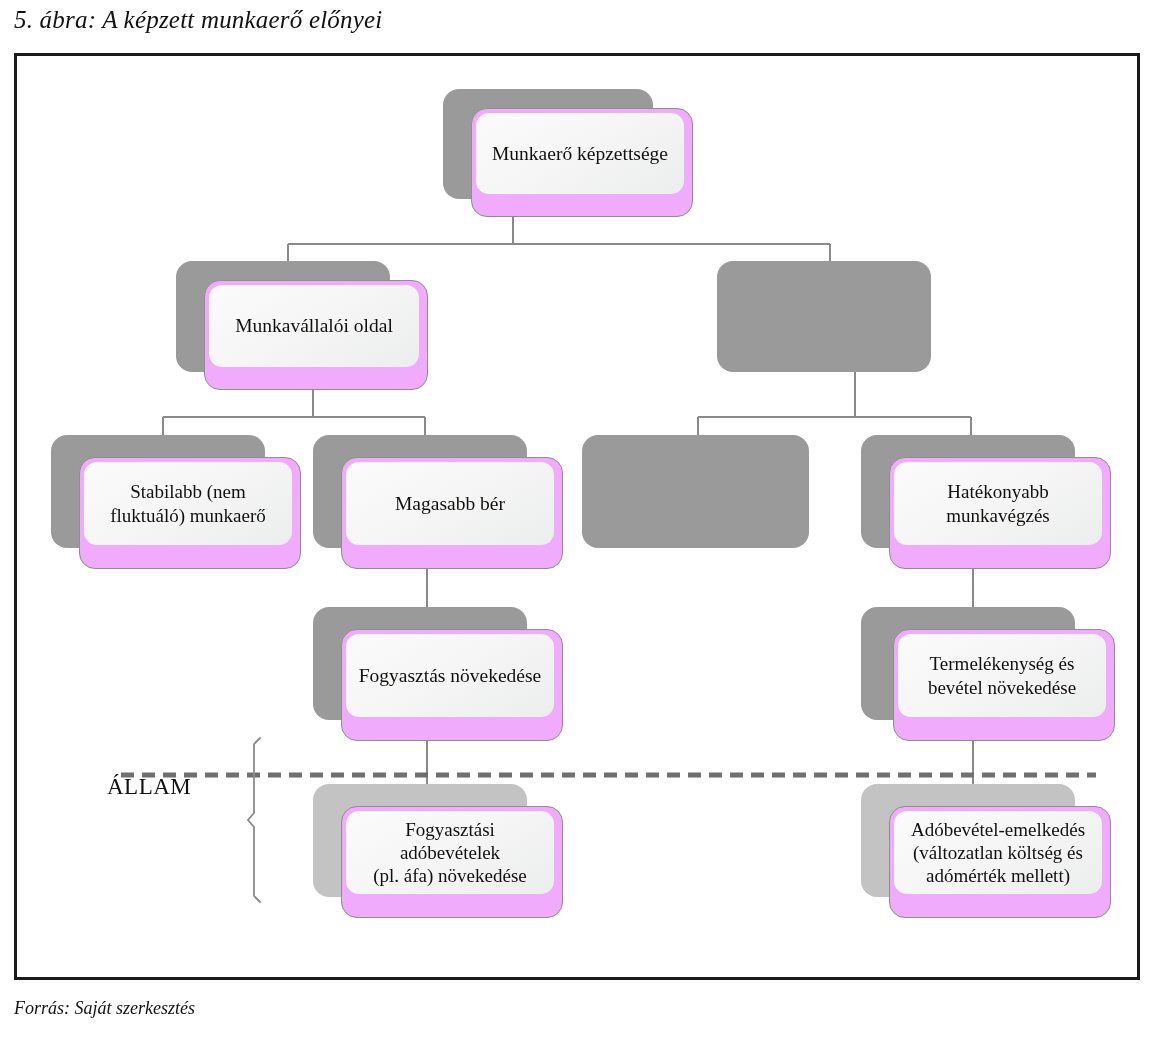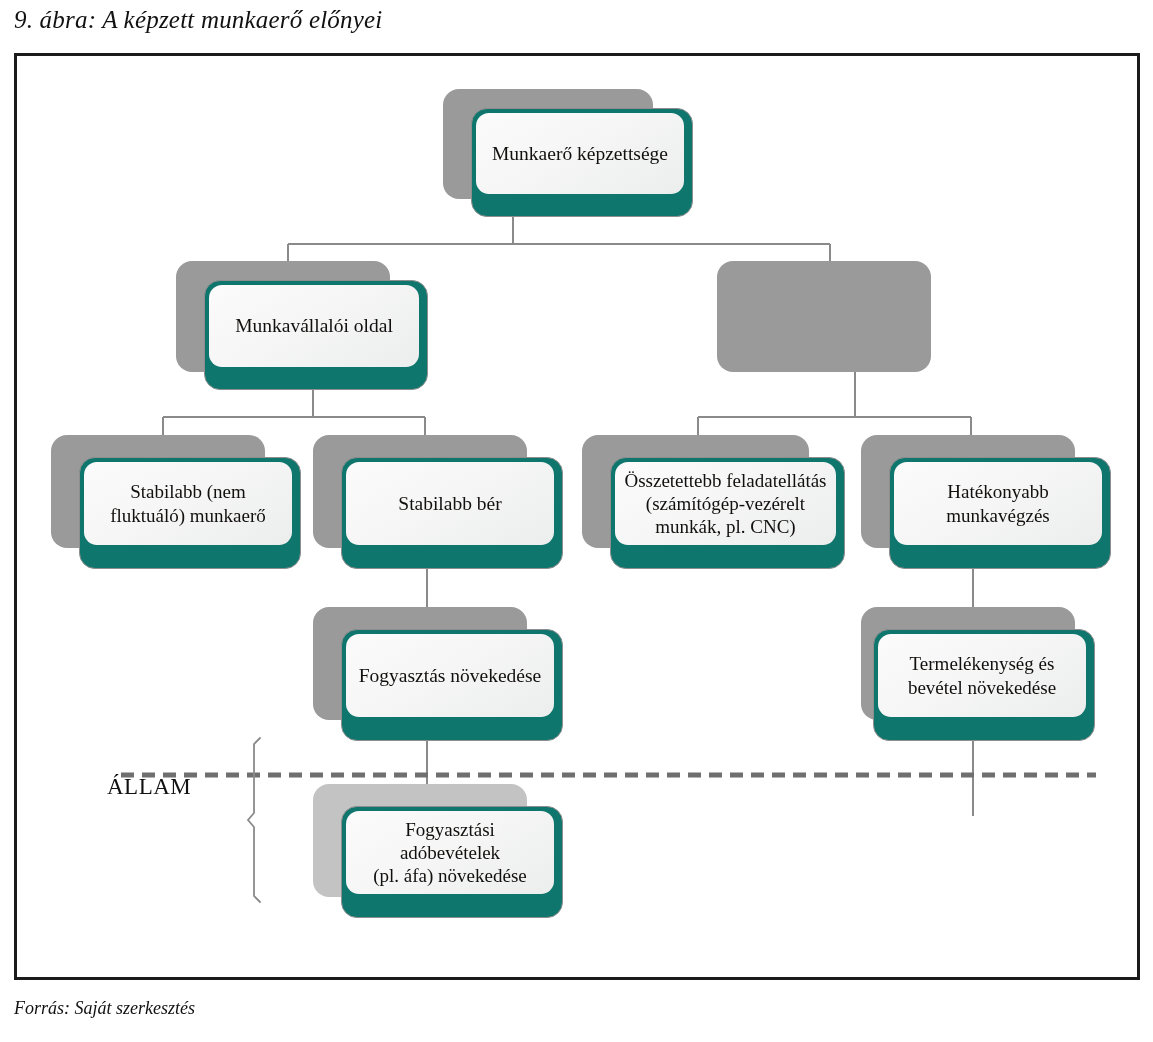--- a/index.html
+++ b/index.html
@@ -69,21 +69,21 @@
     position: absolute;
   }
   .node .shadow {
     position: absolute;
     left: 0;
     top: 0;
     border-radius: 16px;
   }
   .node .card {
     position: absolute;
-    background: #0f766e;
+    background: #f0abfc;
     border: 1.6px solid #8e8e8e;
     border-radius: 16px;
     box-sizing: border-box;
   }
   .node .panel {
     position: absolute;
     left: 4px;
     top: 4px;
     border-radius: 13px;
     background: linear-gradient(150deg, #fbfbfb 0%, #f6f6f6 45%, #eceded 100%);
@@ -107,21 +107,21 @@
     position: absolute;
     font-size: 23px;
     letter-spacing: 0.5px;
     color: #111111;
     white-space: nowrap;
   }
 </style>
 </head>
 <body>
 
-<div id="figure-caption">9. ábra: A képzett munkaerő előnyei</div>
+<div id="figure-caption">5. ábra: A képzett munkaerő előnyei</div>
 
 <div id="diagram-frame">
   <div id="diagram-canvas">
 
     <svg id="connector-layer" viewBox="0 0 1126 927" width="1126" height="927" xmlns="http://www.w3.org/2000/svg">
       <g stroke="#8a8a8a" stroke-width="2.4" fill="none" shape-rendering="crispEdges">
 
         <path d="M496,160 L496,188"></path>
         <path d="M271,188 L813,188"></path>
         <path d="M271,188 L271,212"></path>
@@ -184,34 +184,27 @@
           <div class="label">Stabilabb (nem
 fluktuáló) munkaerő</div>
         </div>
       </div>
     </div>
 
     <div class="node" style="left:296px; top:379px; width:250px; height:144px;">
       <div class="shadow" style="width:214px; height:113px; background:#9a9a9a;"></div>
       <div class="card" style="left:28px; top:22px; width:222px; height:112px;">
         <div class="panel" style="width:208px; height:83px;">
-          <div class="label">Stabilabb bér</div>
+          <div class="label">Magasabb bér</div>
         </div>
       </div>
     </div>
 
     <div class="node multiline" style="left:565px; top:379px; width:263px; height:144px;">
       <div class="shadow" style="width:227px; height:113px; background:#9a9a9a;"></div>
-      <div class="card" style="left:28px; top:22px; width:235px; height:112px;">
-        <div class="panel" style="width:221px; height:83px;">
-          <div class="label">Összetettebb feladatellátás
-(számítógép-vezérelt
-munkák, pl. CNC)</div>
-        </div>
-      </div>
     </div>
 
     <div class="node multiline" style="left:844px; top:379px; width:250px; height:144px;">
       <div class="shadow" style="width:214px; height:113px; background:#9a9a9a;"></div>
       <div class="card" style="left:28px; top:22px; width:222px; height:112px;">
         <div class="panel" style="width:208px; height:83px;">
           <div class="label">Hatékonyabb
 munkavégzés</div>
         </div>
       </div>
@@ -221,35 +214,45 @@
       <div class="shadow" style="width:214px; height:113px; background:#9a9a9a;"></div>
       <div class="card" style="left:28px; top:22px; width:222px; height:112px;">
         <div class="panel" style="width:208px; height:83px;">
           <div class="label">Fogyasztás növekedése</div>
         </div>
       </div>
     </div>
 
     <div class="node multiline" style="left:844px; top:551px; width:250px; height:144px;">
       <div class="shadow" style="width:214px; height:113px; background:#9a9a9a;"></div>
-      <div class="card" style="left:12px; top:22px; width:222px; height:112px;">
+      <div class="card" style="left:32px; top:22px; width:222px; height:112px;">
         <div class="panel" style="width:208px; height:83px;">
           <div class="label">Termelékenység és
 bevétel növekedése</div>
         </div>
       </div>
     </div>
 
     <div class="node multiline" style="left:296px; top:728px; width:250px; height:144px;">
       <div class="shadow" style="width:214px; height:113px; background:#c3c3c3;"></div>
       <div class="card" style="left:28px; top:22px; width:222px; height:112px;">
         <div class="panel" style="width:208px; height:83px;">
           <div class="label">Fogyasztási adóbevételek
 (pl. áfa) növekedése</div>
         </div>
       </div>
     </div>
 
+    <div class="node multiline" style="left:844px; top:728px; width:250px; height:144px;">
+      <div class="shadow" style="width:214px; height:113px; background:#c3c3c3;"></div>
+      <div class="card" style="left:28px; top:22px; width:222px; height:112px;">
+        <div class="panel" style="width:208px; height:83px;">
+          <div class="label">Adóbevétel-emelkedés
+(változatlan költség és
+adómérték mellett)</div>
+        </div>
+      </div>
+    </div>
 
   </div>
 </div>
 
 <div id="figure-source">Forrás: Saját szerkesztés</div>
 
 </body></html>

